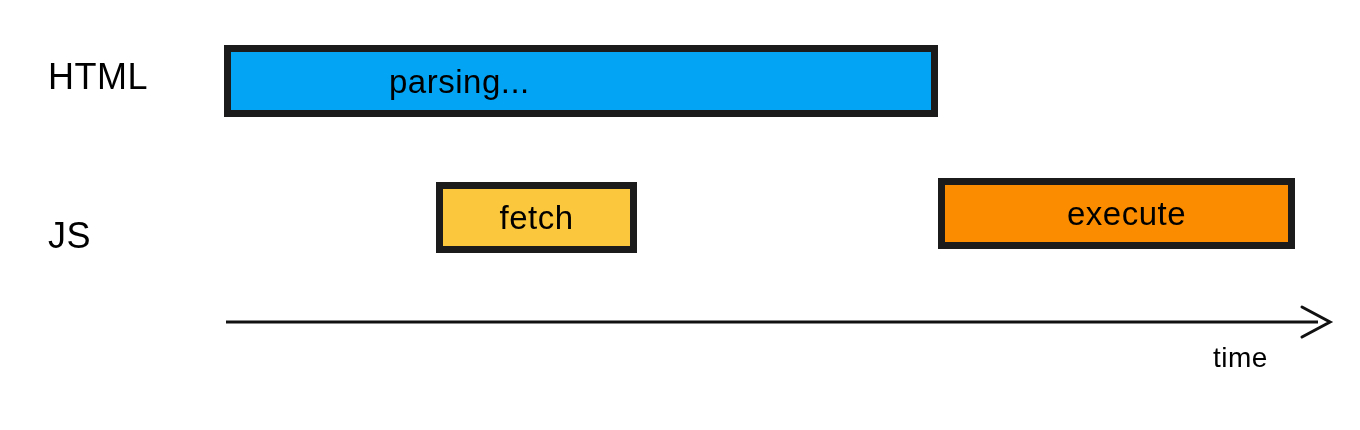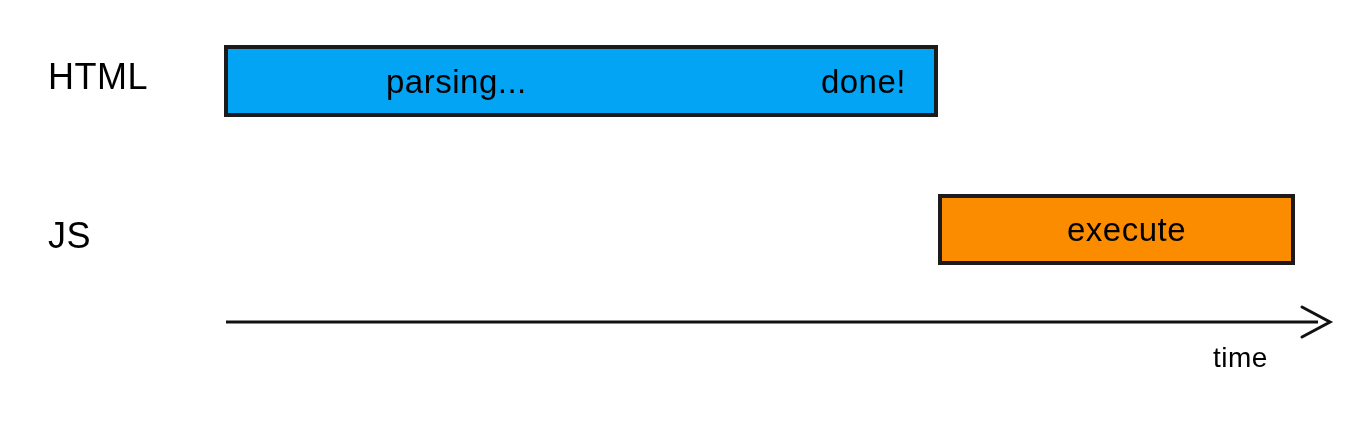--- a/index.html
+++ b/index.html
@@ -14,21 +14,21 @@
   .row-label {
     position: absolute;
     font-size: 36px;
     line-height: 36px;
     letter-spacing: 0.5px;
     white-space: nowrap;
   }
   .bar {
     position: absolute;
     box-sizing: border-box;
-    border: 4px solid #4c1d95; 
+    border: 7px solid #4c1d95; 
     display: flex;
     align-items: center;
     justify-content: center;
   }
   .bar-text {
     font-size: 33px;
     line-height: 33px;
     letter-spacing: 0.5px;
     white-space: nowrap;
   }
@@ -64,25 +64,27 @@
 <body>
 
 <div class="stage" style="background-color: rgb(255, 255, 255);">
 
   <div class="row-label" style="left:48px; top:59px;">HTML</div>
 
   <div class="row-label" style="left:48px; top:194px;margin-top:24px;">JS</div>
 
   <div class="bar" style="left: 224px; top: 45px; width: 714px; height: 72px; background-color: rgb(4, 164, 244); border-color: rgb(27, 27, 27);">
     <span class="bar-text pos-abs-left">parsing...</span>
-    <span class="bar-text pos-abs-right">done!</span>
   </div>
 
+  <div class="bar" style="left: 436px; top: 182px; width: 201px; height: 71px; background-color: rgb(251, 199, 61); border-color: rgb(27, 27, 27);">
+    <span class="bar-text">fetch</span>
+  </div>
 
-  <div class="bar" style="left: 938px; top: 194px; width: 357px; height: 71px; background-color: rgb(251, 140, 0); border-color: rgb(27, 27, 27); padding-left: 20px;">
+  <div class="bar" style="left: 938px; top: 178px; width: 357px; height: 71px; background-color: rgb(251, 140, 0); border-color: rgb(27, 27, 27); padding-left: 20px;">
     <span class="bar-text">execute</span>
   </div>
 
   <svg class="axis-svg" viewBox="0 0 1360 60">
     <line x1="226" y1="27" x2="1318" y2="27" stroke="#111111" stroke-width="3"></line>
     <polyline points="1302,12 1330,27 1302,42" fill="none" stroke="#111111" stroke-width="3" stroke-linecap="round" stroke-linejoin="miter"></polyline>
   </svg>
 
   <div class="axis-label">time</div>
 

